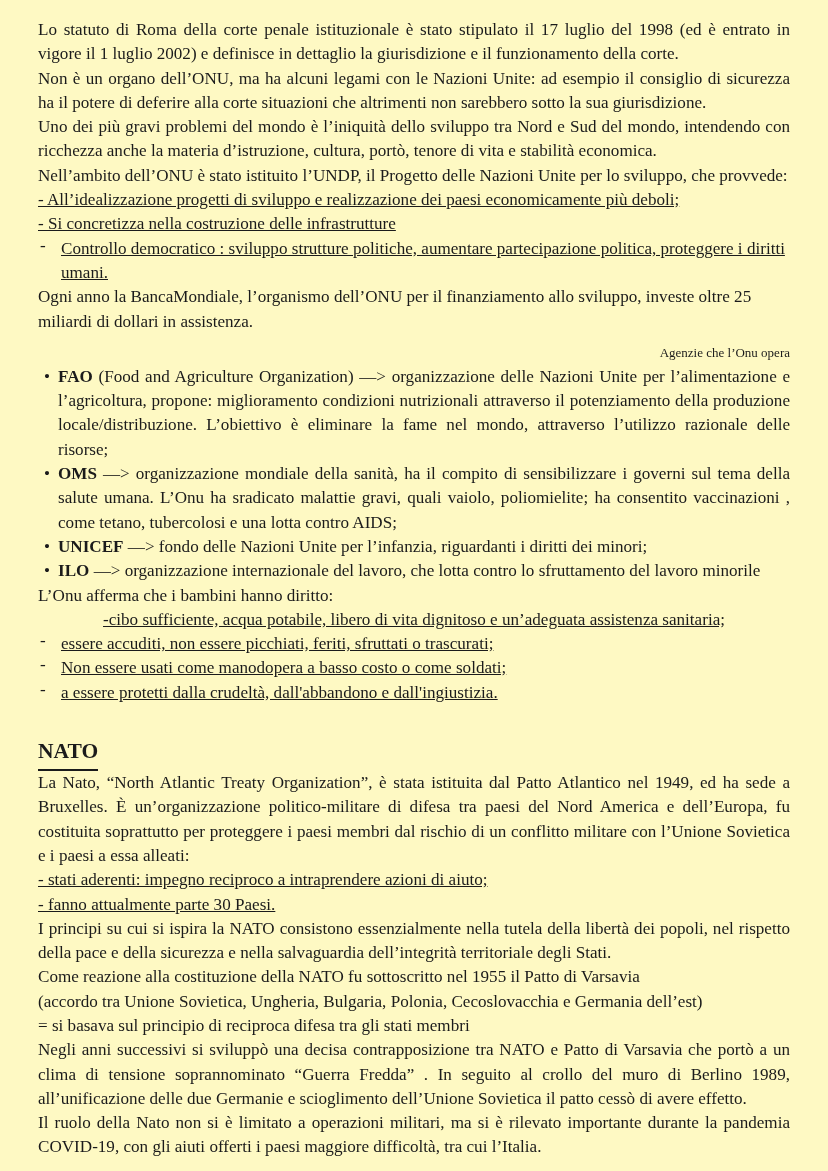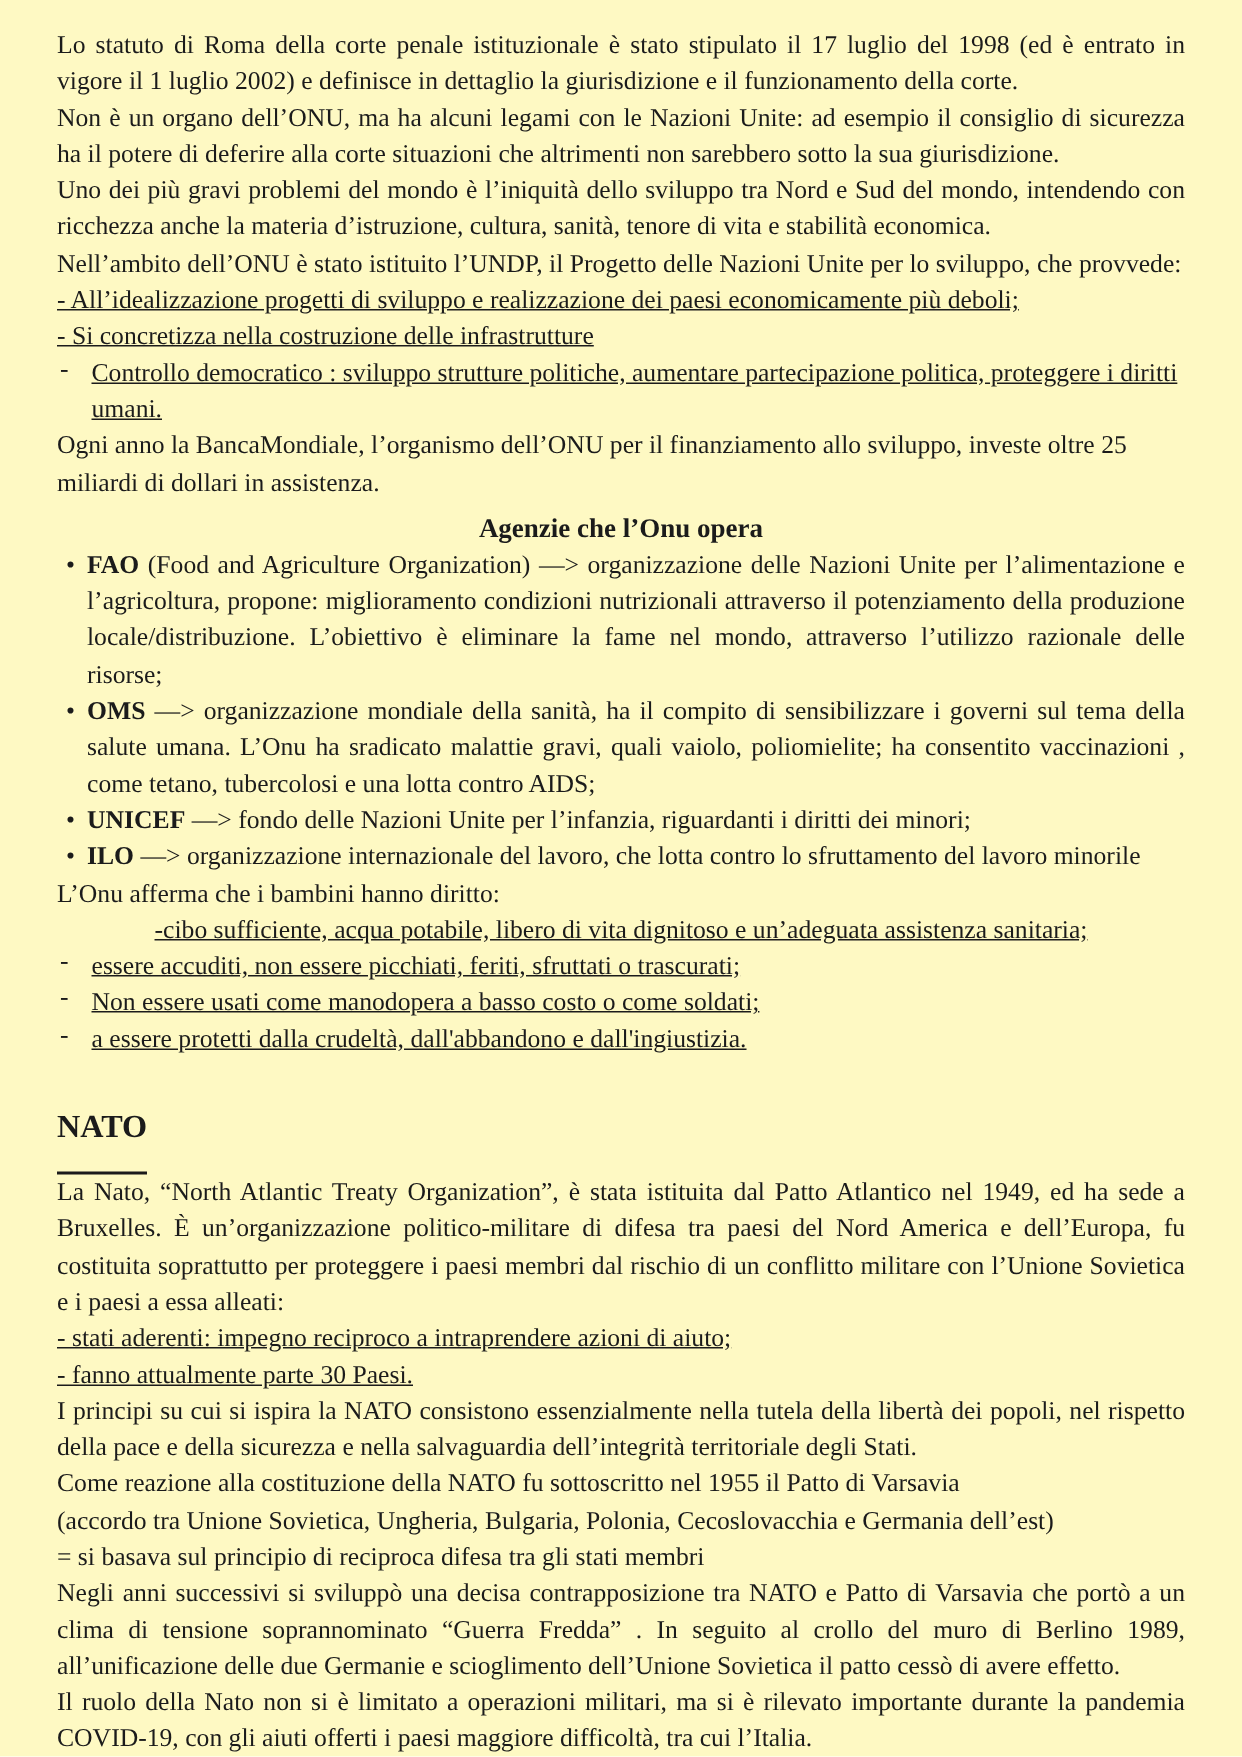--- a/index.html
+++ b/index.html
@@ -33,34 +33,34 @@
     -webkit-hyphens: none;
     hyphens: none;
   }
   p.para.left {
     text-align: left;
   }
   
 
   h2.heading-plain {
     margin: 6px 0 0 0;
-    font-size: 18px;
+    font-size: 13px;
     line-height: 25px;
-    font-weight: bold;
-    text-align: center;
+    font-weight: normal;
+    text-align: right;
   }
   h2.heading-underline {
     margin: 0;
     font-size: 21.5px;
     line-height: 28px;
     font-weight: bold;
     text-align: left;
     display: inline-block;
     border-bottom: 2px solid #1b1b1b;
-    padding-bottom: 16px;
+    padding-bottom: 4px;
   }
   .heading-underline-wrap {
     margin: 0;
     padding: 0;
     line-height: 30px;
   }
 
   
   ul.dot-list {
     list-style: none;
@@ -107,21 +107,21 @@
   .spacer-lg { height: 32px; }
 </style>
 </head>
 <body>
 
 <div class="page">
   <div class="doc">
 
     <p class="para">Lo statuto di Roma della corte penale istituzionale è stato stipulato il 17 luglio del 1998 (ed è entrato in vigore il 1 luglio 2002) e definisce in dettaglio la giurisdizione e il funzionamento della corte.</p>
     <p class="para">Non è un organo dell’ONU, ma ha alcuni legami con le Nazioni Unite: ad esempio il consiglio di sicurezza ha il potere di deferire alla corte situazioni che altrimenti non sarebbero sotto la sua giurisdizione.</p>
-    <p class="para">Uno dei più gravi problemi del mondo è l’iniquità dello sviluppo tra Nord e Sud del mondo, intendendo con ricchezza anche la materia d’istruzione, cultura, sanità, tenore di vita e stabilità economica.</p>
+    <p class="para">Uno dei più gravi problemi del mondo è l’iniquità dello sviluppo tra Nord e Sud del mondo, intendendo con ricchezza anche la materia d’istruzione, cultura, portò, tenore di vita e stabilità economica.</p>
     <p class="para left">Nell’ambito dell’ONU è stato istituito l’UNDP, il Progetto delle Nazioni Unite per lo sviluppo, che provvede:</p>
 
     <ul class="dash-list">
       <li style="padding-left:0;">
         <span>- All’idealizzazione progetti di sviluppo e realizzazione dei paesi economicamente più deboli;</span>
       </li>
       <li style="padding-left:0;">
         <span>- Si concretizza nella costruzione delle infrastrutture</span>
       </li>
       <li>

